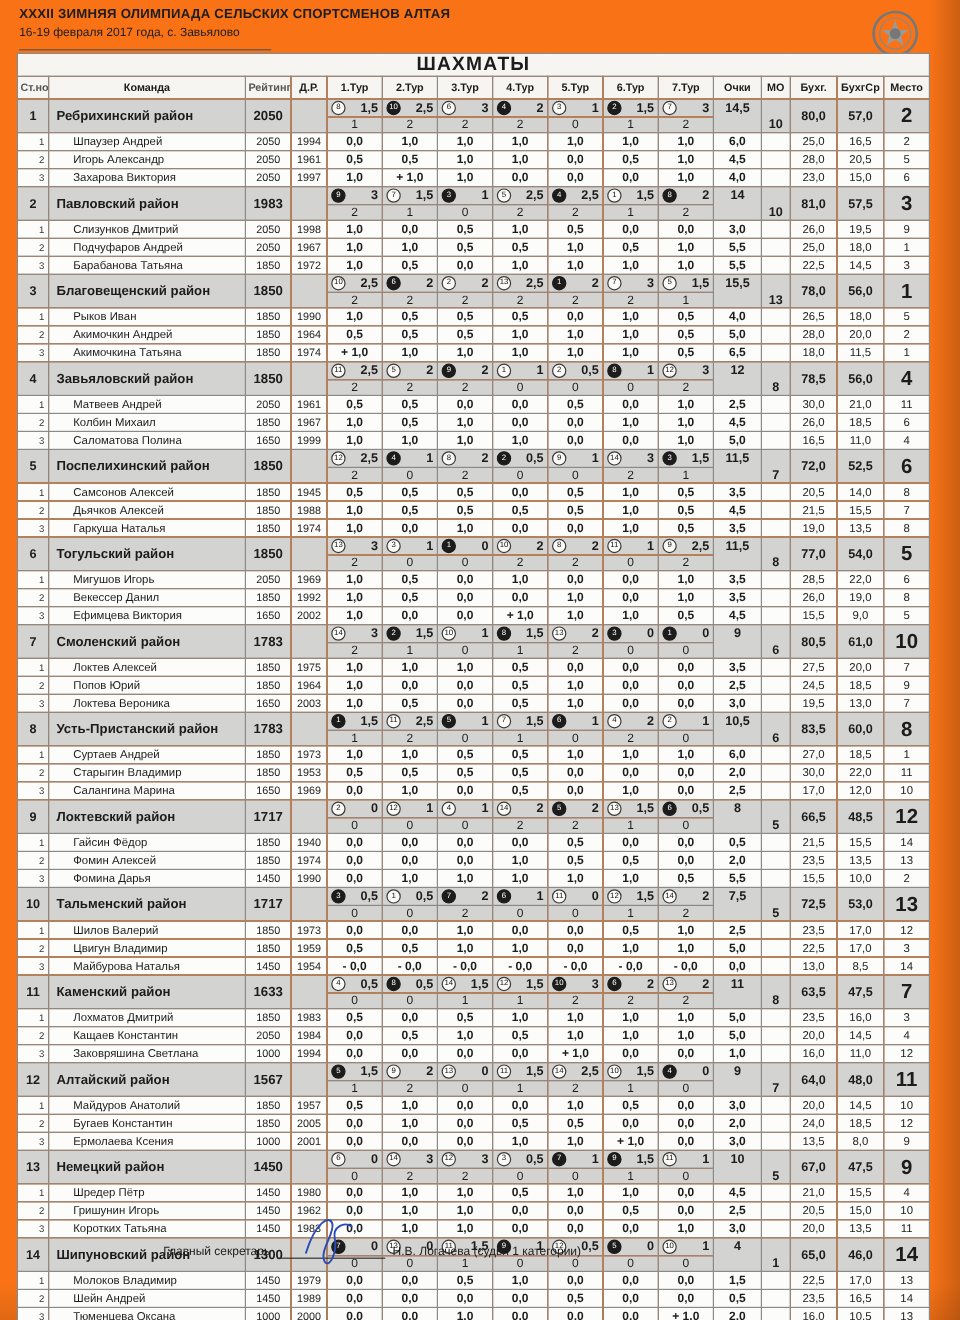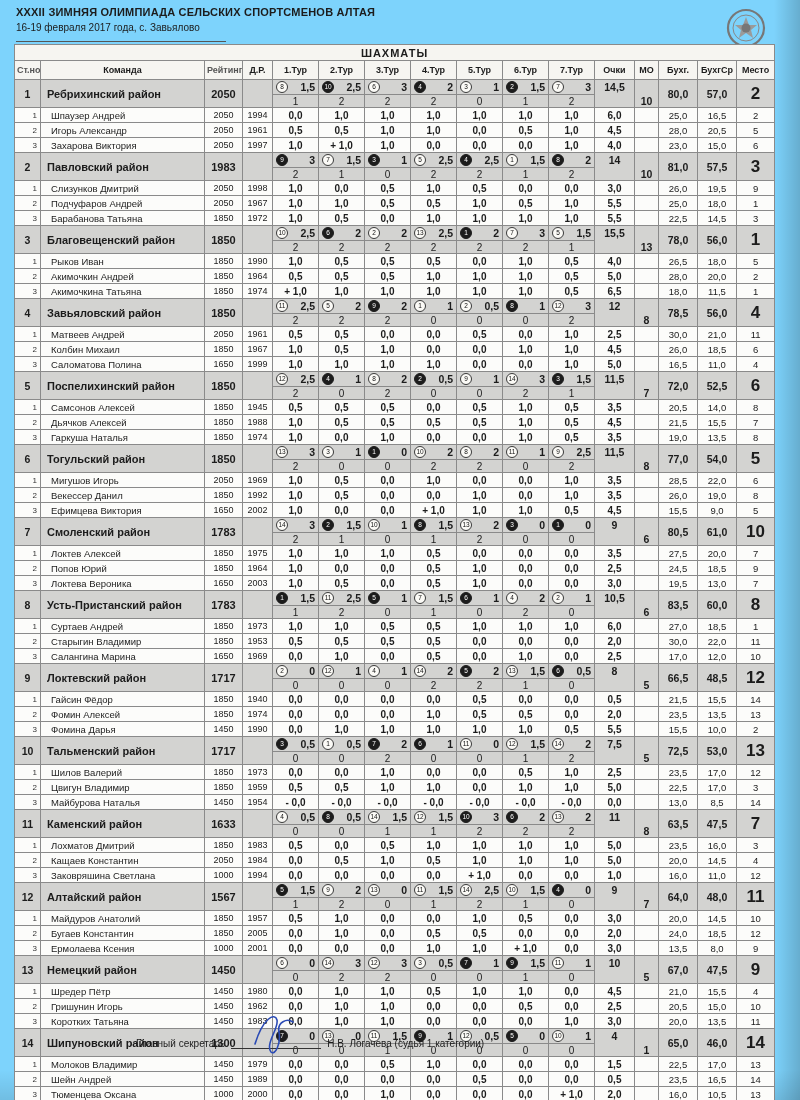--- a/index.html
+++ b/index.html
@@ -1,38 +1,38 @@
 <!DOCTYPE html>
 <html><head>
 <meta charset="utf-8">
 <style>
   html,body{margin:0;padding:0;}
   body{width:800px;height:1100px;background:#c9c8c4;font-family:"Liberation Sans",sans-serif;color:#1c1c1c;position:relative;overflow:hidden;}
-  .page{position:absolute;left:0;top:0;width:800px;height:1100px;background:#7dd3fc;}
+  .page{position:absolute;left:0;top:0;width:800px;height:1100px;background:#f97316;}
   .page::after{content:"";position:absolute;right:0;top:0;width:26px;height:100%;background:linear-gradient(to right,rgba(0,0,0,0),rgba(0,0,0,0.18));pointer-events:none;}
   .page::before{content:"";position:absolute;left:0;bottom:0;width:100%;height:30px;background:linear-gradient(to bottom,rgba(0,0,0,0),rgba(0,0,0,0.10));pointer-events:none;}
   .title-wrap{position:absolute;left:16px;top:6px;}
   .title{font-size:11px;font-weight:bold;letter-spacing:.2px;}
   .subtitle{font-size:10px;margin-top:4px;border-bottom:1px solid #555;padding-bottom:8px;width:210px;}
   .logo{position:absolute;right:34px;top:8px;width:40px;height:40px;}
   table{border-collapse:collapse;position:absolute;left:14px;top:44px;table-layout:fixed;width:760px;}
   td,th{border:1px solid #8a8a8a;padding:0 2px;overflow:hidden;white-space:nowrap;font-size:10px;vertical-align:middle;}
   thead th{font-weight:bold;background:#f6f5f1;}
-  .caption-row th{border:1px solid #8a8a8a;border-bottom:none;font-size:11px;height:15px;font-weight:bold;letter-spacing:1px;}
+  .caption-row th{border:1px solid #8a8a8a;border-bottom:none;font-size:16px;height:15px;font-weight:bold;letter-spacing:1px;}
   .colhead-row th{height:18px;font-size:9px;}
   .th-tiny{font-size:5.5px;color:#555;}
   .team-row td{background:#d3d3d1;}
   .mp-row td{background:#d3d3d1;text-align:center;font-size:10px;height:12px;}
   .team-row td{height:14px;}
   .player-row td{background:#fcfcfa;height:14px;}
   .c-num{text-align:center;}
   .team-num{font-size:10.5px;font-weight:bold;}
   .p-num{text-align:right;font-size:8px;color:#333;padding-right:3px;}
   .team-name{font-size:11px;font-weight:bold;padding-left:6px;}
-  .p-name{font-size:9.5px;padding-left:10px;}
+  .p-name{font-size:9.5px;padding-left:20px;}
   .team-rating{font-size:11px;font-weight:bold;text-align:center;}
   .p-rating,.p-year{font-size:9px;text-align:center;color:#222;}
   .c-round{padding:0 3px;}
   .round-flex{display:flex;justify-content:space-between;align-items:center;}
   .opp{display:inline-block;width:10px;height:10px;border:1px solid #3a3a3a;border-radius:50%;font-size:6.5px;line-height:10px;text-align:center;background:#fbfaf6;color:#111;flex:0 0 auto;}
   .opp-b{background:#1c1c1c;color:#fff;border-color:#1c1c1c;}
   .rscore{font-weight:bold;font-size:10.5px;}
   .p-score{text-align:center;font-weight:bold;font-size:10px;}
   .team-pts{font-weight:bold;font-size:10.5px;text-align:center;vertical-align:top;padding-top:1px;}
   .p-pts{text-align:center;font-weight:bold;margin-left:34px;}

